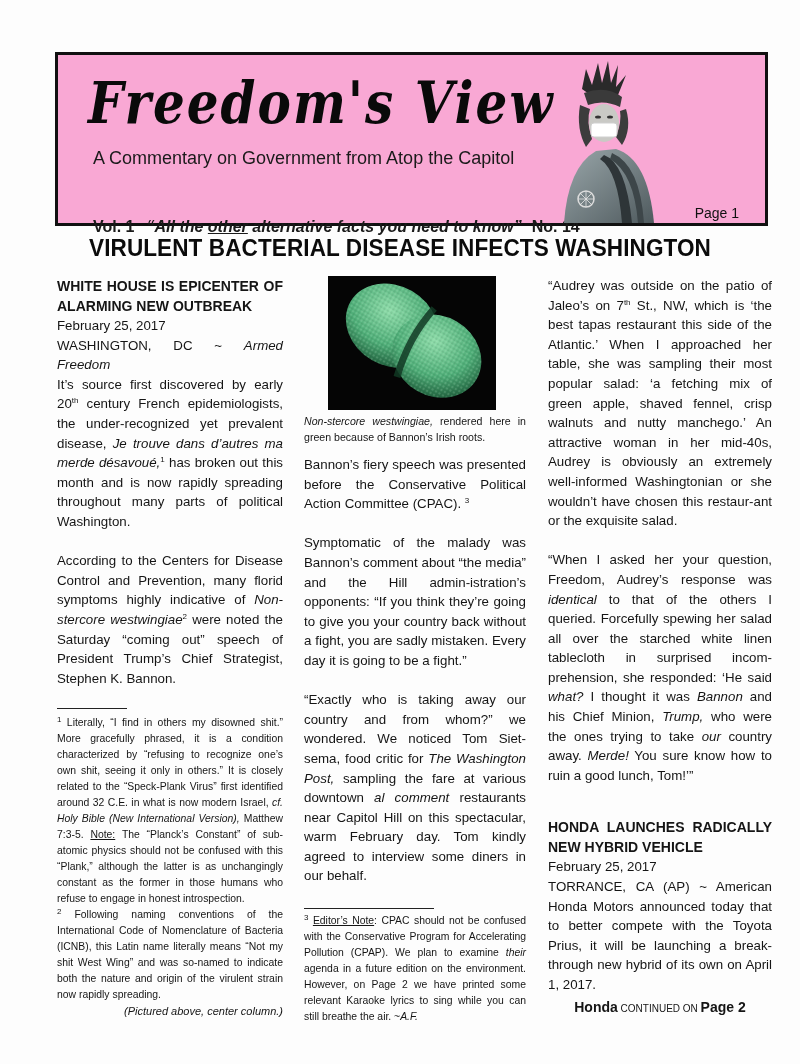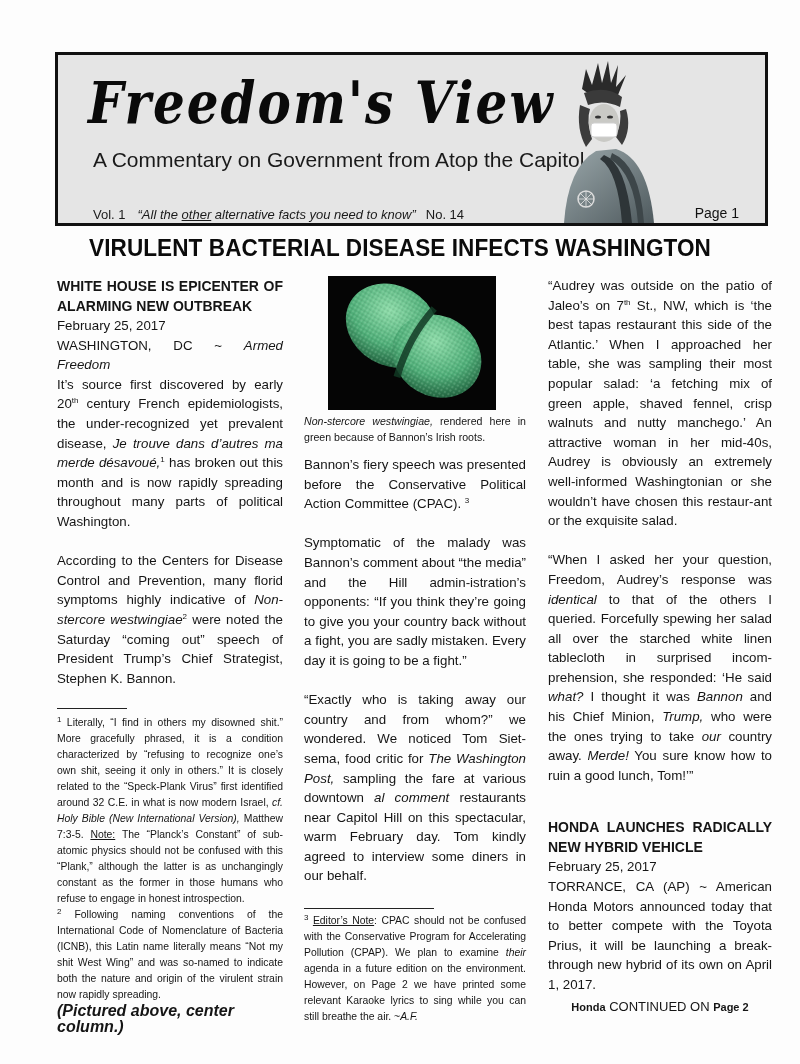--- a/index.html
+++ b/index.html
@@ -2,34 +2,34 @@
 <html><head>
 <meta charset="utf-8">
 <style>
   * { box-sizing: border-box; margin: 0; padding: 0; }
   html, body { width: 800px; height: 1064px; background: #fdfdfd; overflow: hidden; }
   body { position: relative; font-family: "Liberation Sans", "DejaVu Sans", sans-serif; color: #111; }
 
   
   .masthead {
     position: absolute; left: 55px; top: 52px; width: 713px; height: 174px;
-    border: 3px solid #111; background: #e5e5e5;
+    border: 3px solid #111; background: #f9a8d4;
   }
   .title {
     position: absolute; left: 30px; top: 14px; width: 480px;
     font-family: "DejaVu Serif", "Liberation Serif", serif;
     font-weight: bold; font-size: 50px; letter-spacing: 2px; color: #0a0a0a;
     transform: scaleY(1.15); transform-origin: top left; font-style: italic;
     white-space: nowrap;
   }
   .subtitle {
-    position: absolute; left: 35px; top: 93px; font-size: 21px; color: #1a1a1a; white-space: nowrap;
+    position: absolute; left: 35px; top: 93px; font-size: 18px; color: #1a1a1a; white-space: nowrap;
   }
   .volline {
-    position: absolute; left: 35px; top: 152px; font-size: 13px; color: #1a1a1a; white-space: nowrap;
+    position: absolute; left: 35px; top: 163px; font-size: 16px; color: #1a1a1a; white-space: nowrap; font-weight: bold;
   }
   .volline .tag { font-style: italic; margin: 0 10px 0 12px; }
   .volline .tag u { text-decoration: underline; }
   .pagelabel { position: absolute; right: 26px; top: 150px; font-size: 14px; white-space: nowrap; }
   .statue {
     position: absolute; left: 498px; top: 4px; width: 100px; height: 164px;
   }
 
   
   .headline {
@@ -44,29 +44,29 @@
   .col2 { left: 304px; top: 276px; width: 222px; }
   .col3 { left: 548px; top: 276px; width: 224px; }
   .col p { margin-bottom: 19.6px; }
   .col .head { font-weight: bold; font-size: 14px; line-height: 20px; text-align: justify; }
   .col .plain { margin-bottom: 0; }
   sup { font-size: 8px; line-height: 0; vertical-align: super; }
 
   .rule-short { width: 70px; border-top: 1px solid #222; margin: 8px 0 6px 0; }
   .rule-mid { width: 130px; border-top: 1px solid #222; margin: 4px 0 4px 0; }
   .fn { font-size: 10.4px; line-height: 16px; text-align: justify; }
-  .fn-center { text-align: left; font-style: italic; font-size: 16px; line-height: 16px; font-weight: bold; }
+  .fn-center { text-align: right; font-style: italic; font-size: 11px; line-height: 16px; }
 
   .bug {
     width: 168px; height: 134px; margin: 0 auto 4px 24px; background: #050505; position: relative; overflow: hidden;
   }
   .caption { font-size: 10.6px; line-height: 15.5px; margin-bottom: 10px; }
   .continued { text-align: center; font-size: 10.5px; line-height: 16px; margin-top: 4px; }
-  .continued b { font-size: 11px; }
-  .continued .sc { font-size: 13px; margin-top: 46px; }
+  .continued b { font-size: 14px; }
+  .continued .sc { font-size: 10px; margin-top: 46px; }
 </style>
 </head>
 <body>
 
 <div class="masthead">
   <div class="title">Freedom's View</div>
   <div class="subtitle">A Commentary on Government from Atop the Capitol</div>
   <div class="volline">
     <span>Vol. 1</span><span class="tag"><span>“All the </span><u>other</u><span> alternative facts you need to know”</span></span><span>No. 14</span>
   </div>

